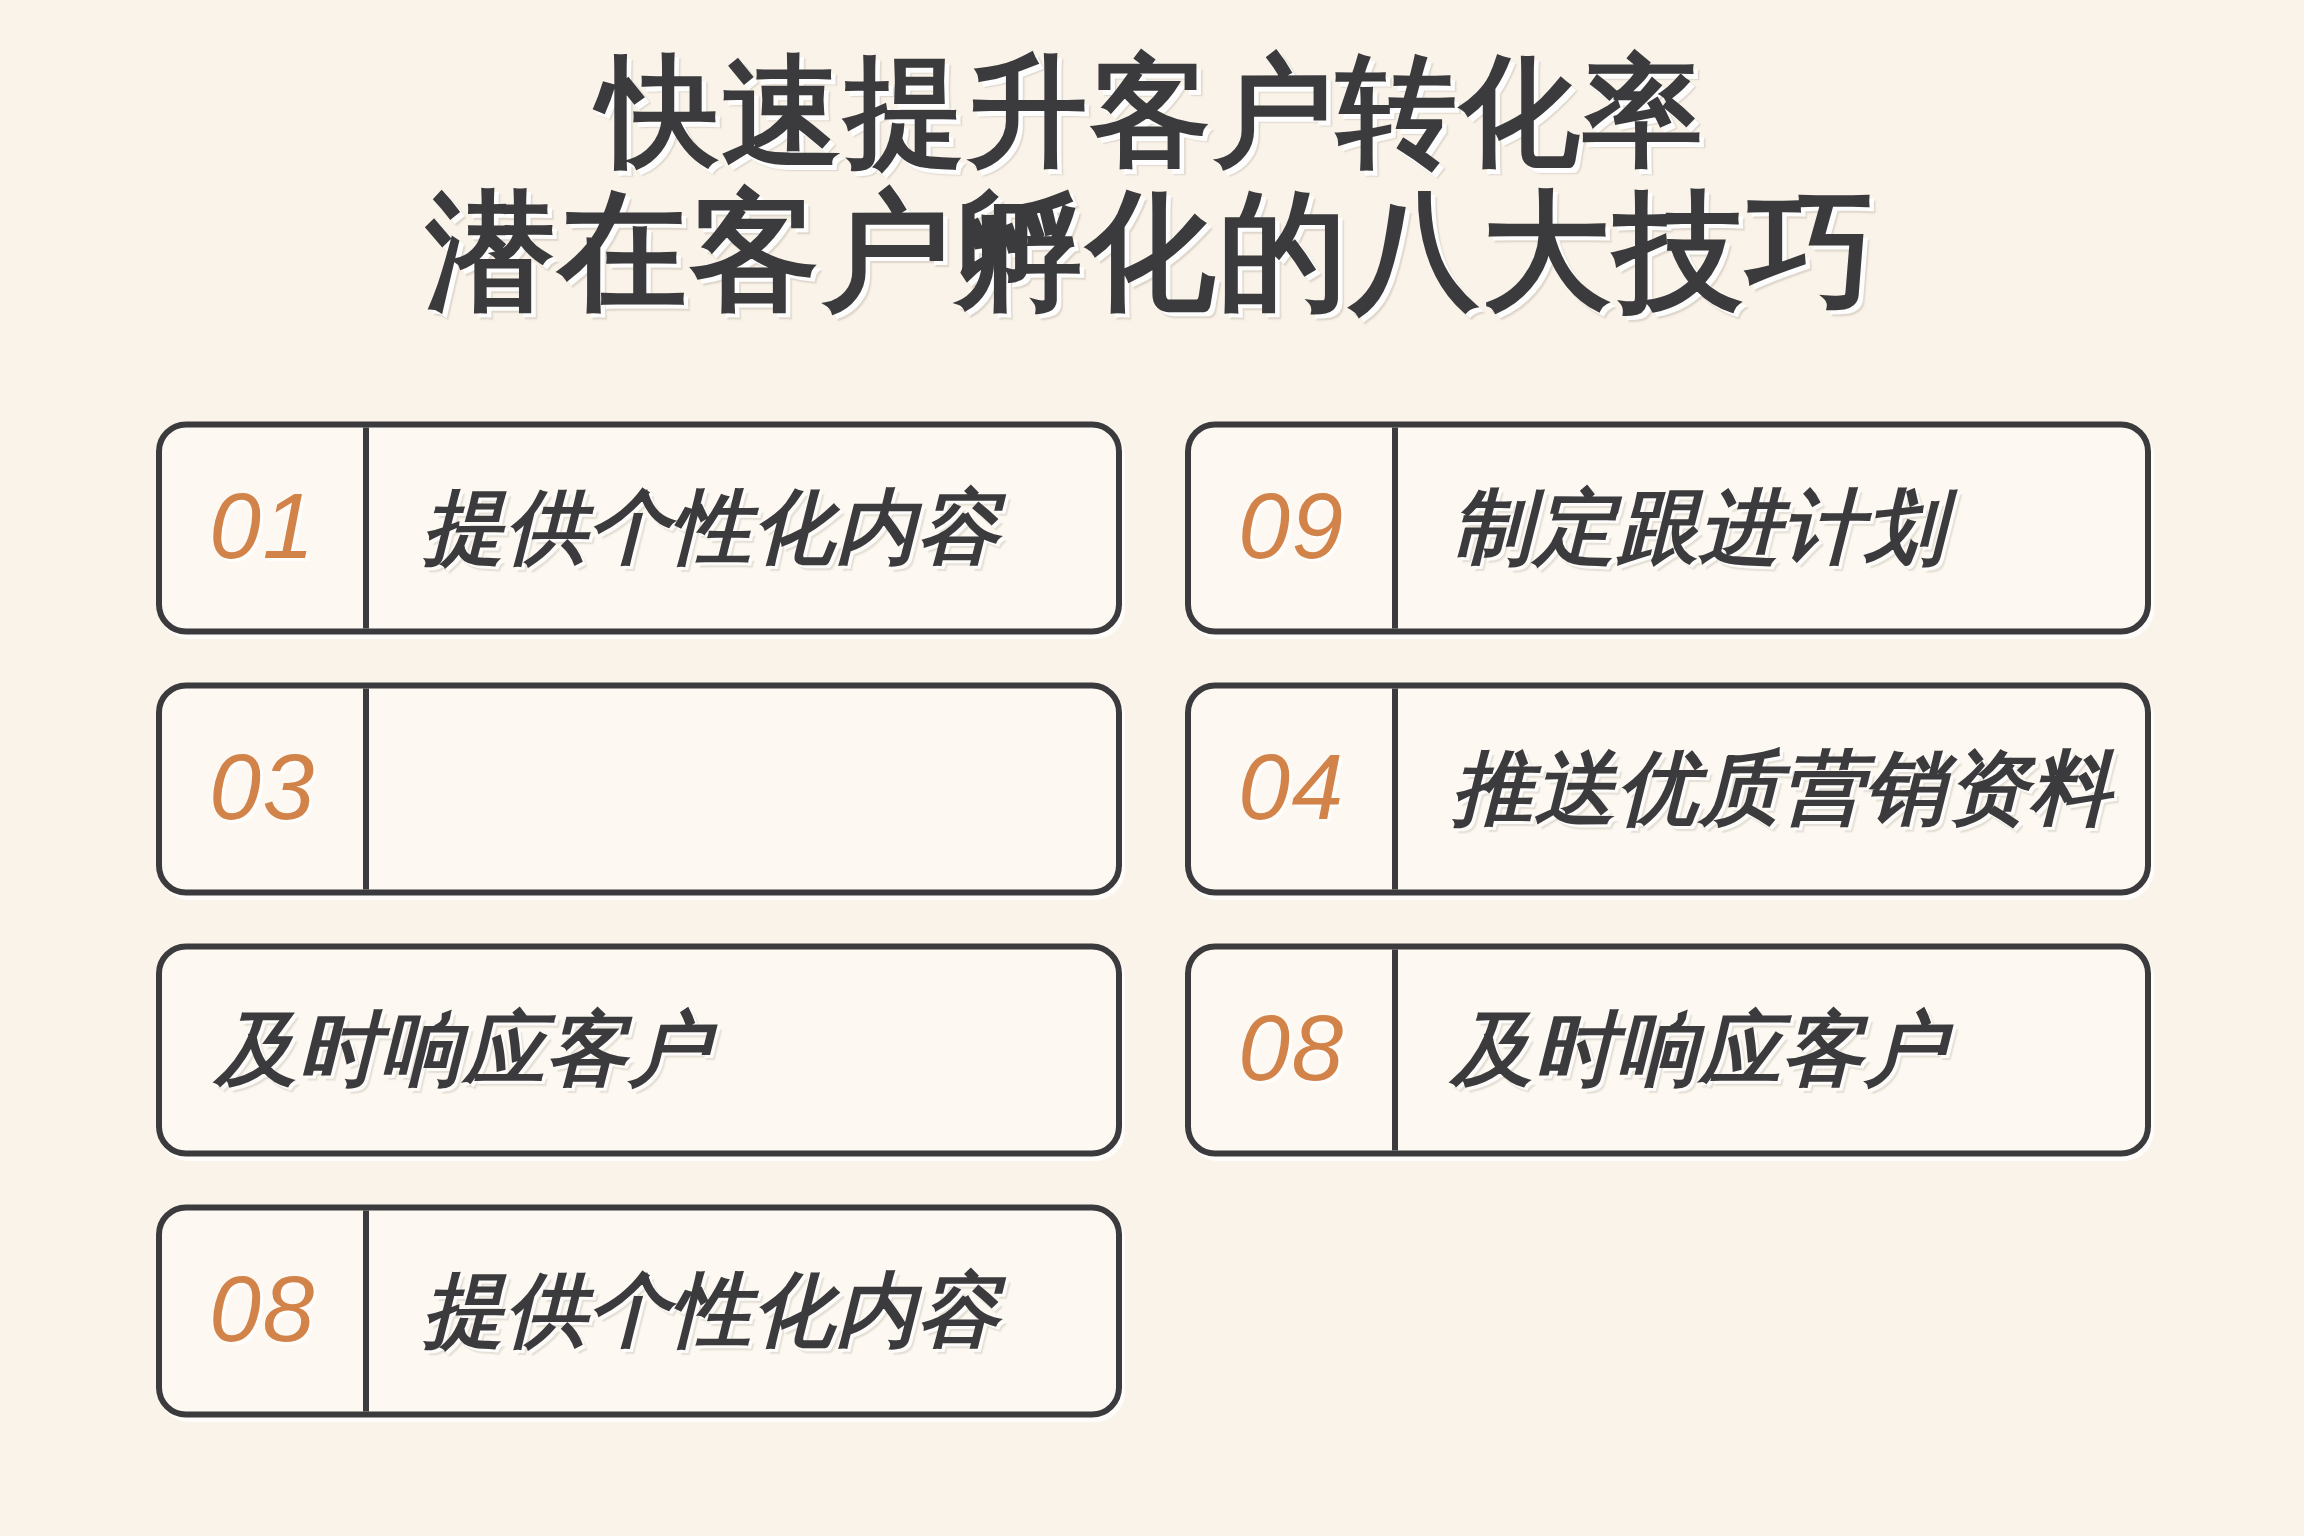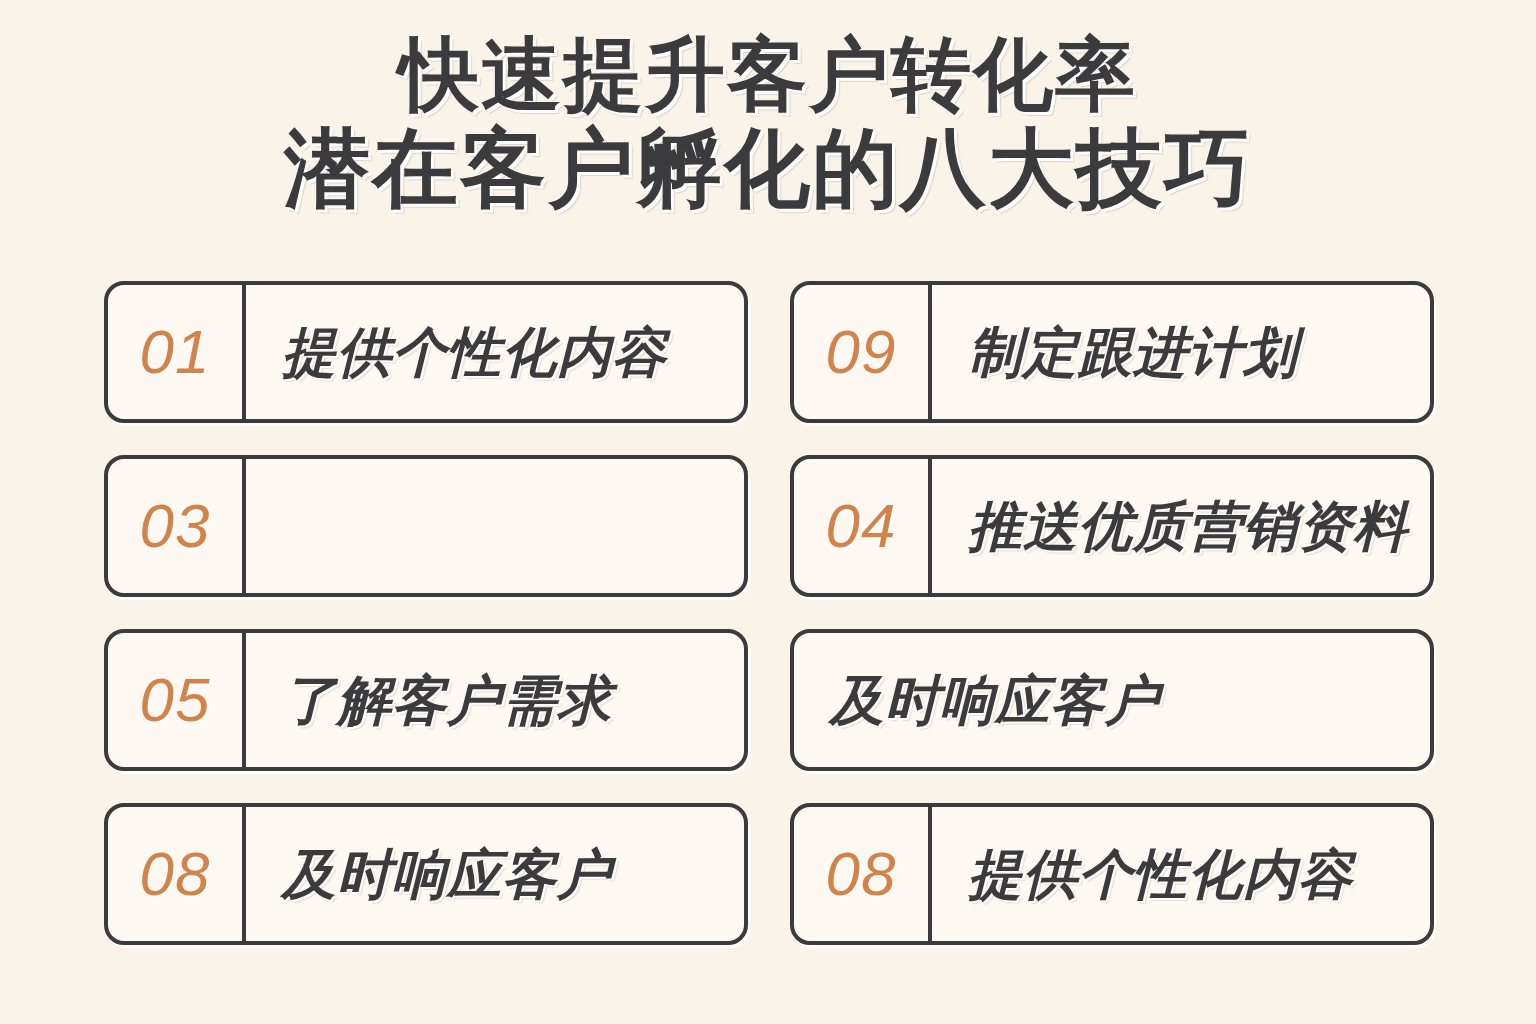--- a/index.html
+++ b/index.html
@@ -153,28 +153,20 @@
 
     <div class="card">
       <div class="card-number">
         <span class="card-number-text">04</span>
       </div>
       <div class="card-body">
         <span class="card-label">推送优质营销资料</span>
       </div>
     </div>
 
-    <div class="card">
-      <div class="card-number">
-        <span class="card-number-text">05</span>
-      </div>
-      <div class="card-body">
-        <span class="card-label">了解客户需求</span>
-      </div>
-    </div>
 
     <div class="card">
       <div class="card-body">
         <span class="card-label">及时响应客户</span>
       </div>
     </div>
 
     <div class="card">
       <div class="card-number">
         <span class="card-number-text">08</span>

